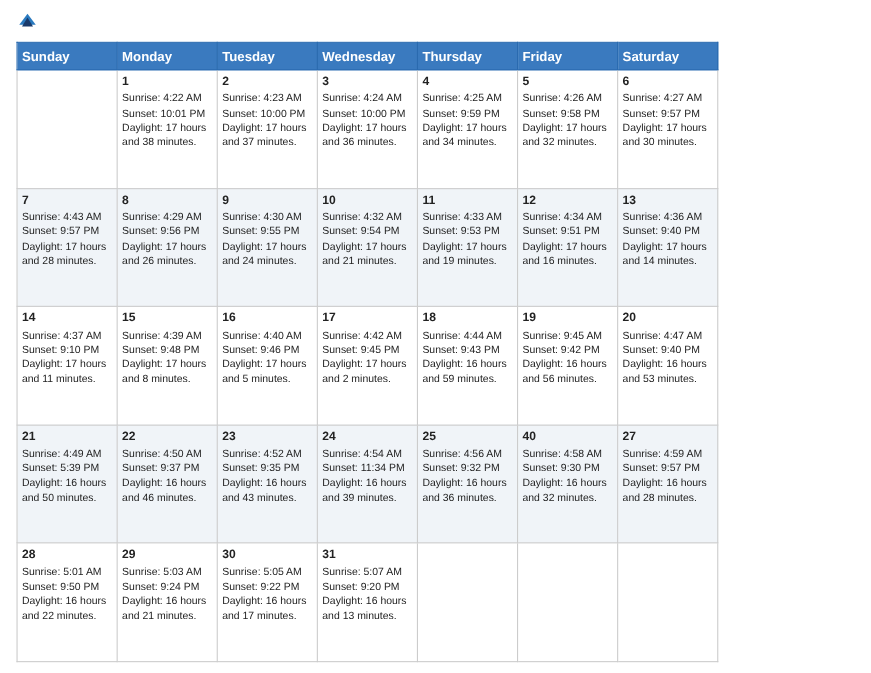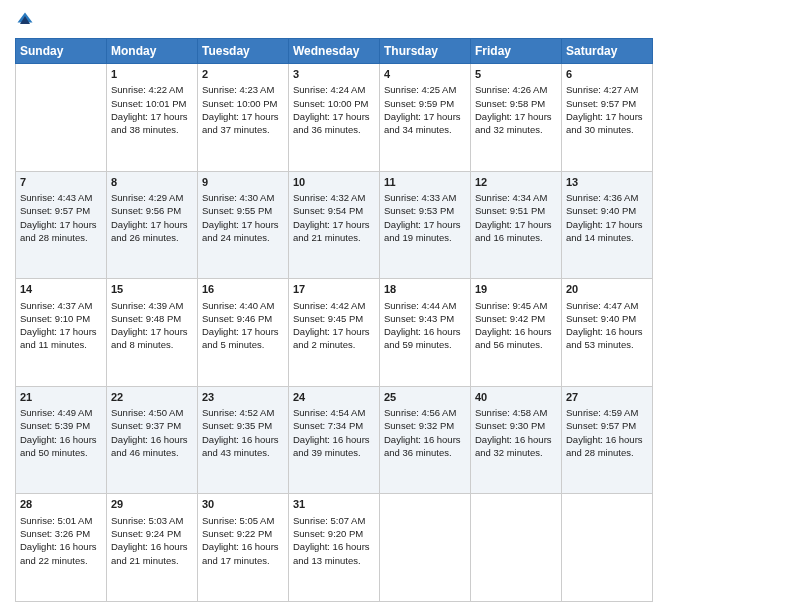--- a/index.html
+++ b/index.html
@@ -157,27 +157,27 @@
           <td><span class="day-num">16</span><span>Sunrise: 4:40 AM</span><br><span>Sunset: 9:46 PM</span><br><span>Daylight: 17 hours</span><br><span>and 5 minutes.</span><br></td>
           <td><span class="day-num">17</span><span>Sunrise: 4:42 AM</span><br><span>Sunset: 9:45 PM</span><br><span>Daylight: 17 hours</span><br><span>and 2 minutes.</span><br></td>
           <td><span class="day-num">18</span><span>Sunrise: 4:44 AM</span><br><span>Sunset: 9:43 PM</span><br><span>Daylight: 16 hours</span><br><span>and 59 minutes.</span><br></td>
           <td><span class="day-num">19</span><span>Sunrise: 9:45 AM</span><br><span>Sunset: 9:42 PM</span><br><span>Daylight: 16 hours</span><br><span>and 56 minutes.</span><br></td>
           <td><span class="day-num">20</span><span>Sunrise: 4:47 AM</span><br><span>Sunset: 9:40 PM</span><br><span>Daylight: 16 hours</span><br><span>and 53 minutes.</span><br></td>
         </tr>
         <tr>
           <td><span class="day-num">21</span><span>Sunrise: 4:49 AM</span><br><span>Sunset: 5:39 PM</span><br><span>Daylight: 16 hours</span><br><span>and 50 minutes.</span><br></td>
           <td><span class="day-num">22</span><span>Sunrise: 4:50 AM</span><br><span>Sunset: 9:37 PM</span><br><span>Daylight: 16 hours</span><br><span>and 46 minutes.</span><br></td>
           <td><span class="day-num">23</span><span>Sunrise: 4:52 AM</span><br><span>Sunset: 9:35 PM</span><br><span>Daylight: 16 hours</span><br><span>and 43 minutes.</span><br></td>
-          <td><span class="day-num">24</span><span>Sunrise: 4:54 AM</span><br><span>Sunset: 7:34 PM</span><br><span>Daylight: 16 hours</span><br><span>and 39 minutes.</span><br></td>
+          <td><span class="day-num">24</span><span>Sunrise: 4:54 AM</span><br><span>Sunset: 11:34 PM</span><br><span>Daylight: 16 hours</span><br><span>and 39 minutes.</span><br></td>
           <td><span class="day-num">25</span><span>Sunrise: 4:56 AM</span><br><span>Sunset: 9:32 PM</span><br><span>Daylight: 16 hours</span><br><span>and 36 minutes.</span><br></td>
           <td><span class="day-num">40</span><span>Sunrise: 4:58 AM</span><br><span>Sunset: 9:30 PM</span><br><span>Daylight: 16 hours</span><br><span>and 32 minutes.</span><br></td>
           <td><span class="day-num">27</span><span>Sunrise: 4:59 AM</span><br><span>Sunset: 9:57 PM</span><br><span>Daylight: 16 hours</span><br><span>and 28 minutes.</span><br></td>
         </tr>
         <tr>
-          <td><span class="day-num">28</span><span>Sunrise: 5:01 AM</span><br><span>Sunset: 3:26 PM</span><br><span>Daylight: 16 hours</span><br><span>and 22 minutes.</span><br></td>
+          <td><span class="day-num">28</span><span>Sunrise: 5:01 AM</span><br><span>Sunset: 9:50 PM</span><br><span>Daylight: 16 hours</span><br><span>and 22 minutes.</span><br></td>
           <td><span class="day-num">29</span><span>Sunrise: 5:03 AM</span><br><span>Sunset: 9:24 PM</span><br><span>Daylight: 16 hours</span><br><span>and 21 minutes.</span><br></td>
           <td><span class="day-num">30</span><span>Sunrise: 5:05 AM</span><br><span>Sunset: 9:22 PM</span><br><span>Daylight: 16 hours</span><br><span>and 17 minutes.</span><br></td>
           <td><span class="day-num">31</span><span>Sunrise: 5:07 AM</span><br><span>Sunset: 9:20 PM</span><br><span>Daylight: 16 hours</span><br><span>and 13 minutes.</span><br></td>
           <td class="empty"></td>
           <td class="empty"></td>
           <td class="empty"></td>
         </tr>
       </tbody>
   </table>
 </div>

